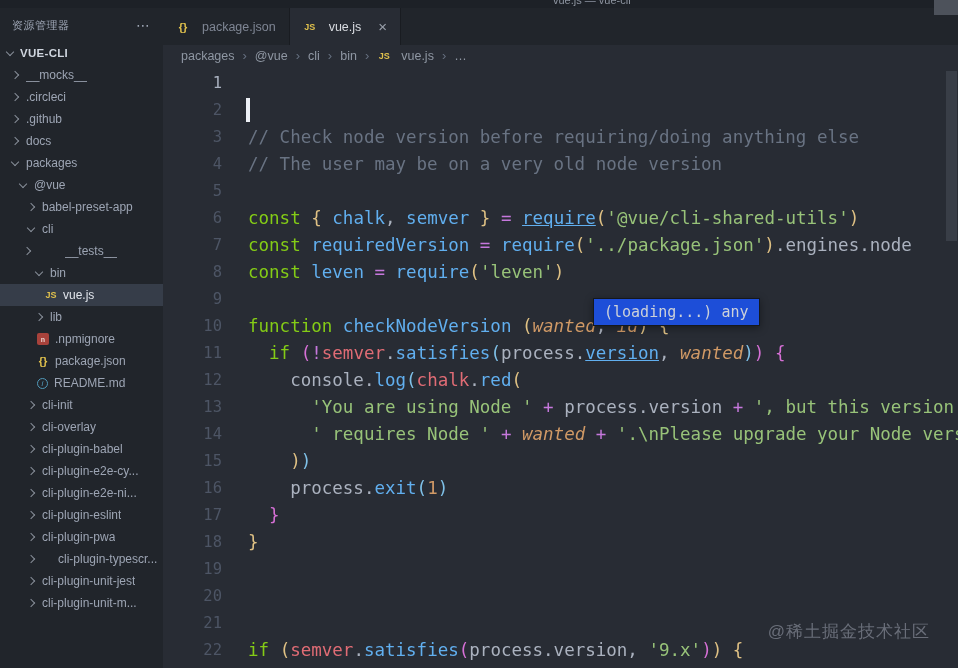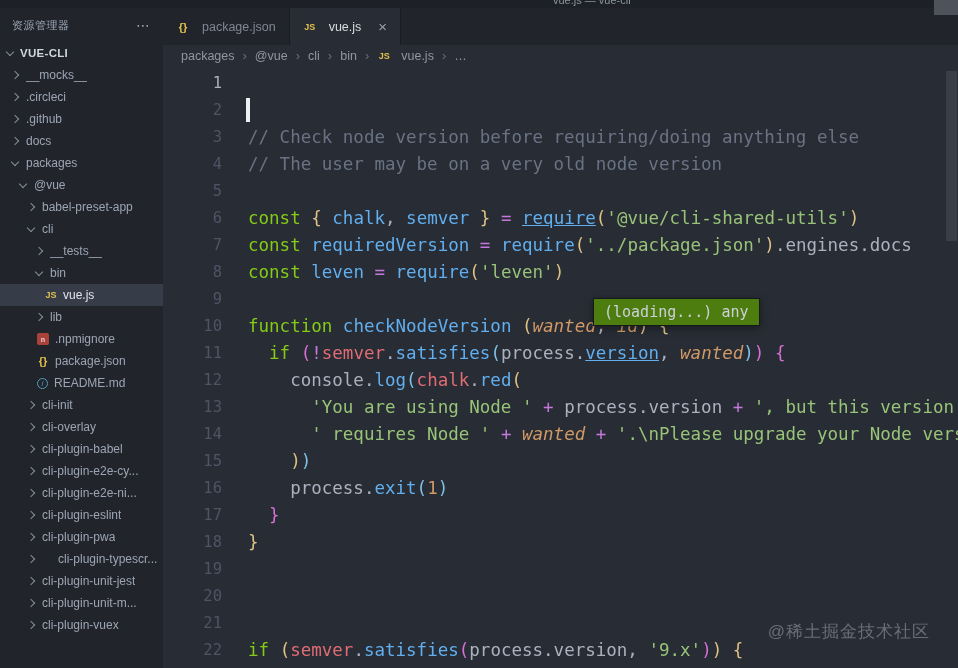--- a/index.html
+++ b/index.html
@@ -44,21 +44,21 @@
   .bc-sep{color:#667080;font-size:13px;margin-top:-1px}
 
   
   .codearea{flex:1;position:relative;overflow:hidden;background:#282c34;padding-top:3px}
   .crow{height:27px;display:flex}
   .ln{width:85px;flex:none;text-align:right;padding-right:26px;box-sizing:border-box;color:#4d5565;font-size:15.5px;font-family:"DejaVu Sans Mono",monospace;line-height:27px}
   .crow.cur .ln{color:#a9b1bf}
   .cd{flex:1;font-family:"DejaVu Sans Mono",monospace;font-size:17.5px;line-height:27px;white-space:pre;overflow:hidden;color:#abb2bf}
   .crow.cur .cd{background:rgba(255,255,255,.05);box-shadow:inset 0 1px 0 rgba(255,255,255,.13), inset 0 -1px 0 rgba(255,255,255,.13)}
   .cursor{position:absolute;left:83px;top:27px;width:4px;height:24px;background:#edf0f5;z-index:3}
-  .tooltip{position:absolute;left:430px;top:231px;background:#4d7c0f;border:1px solid #15181d;box-shadow:0 2px 8px rgba(0,0,0,.4);padding:4px 10px;font-family:"DejaVu Sans Mono",monospace;font-size:15px;color:#ccd1d9;z-index:5;white-space:pre}
+  .tooltip{position:absolute;left:430px;top:231px;background:#1d4ed8;border:1px solid #15181d;box-shadow:0 2px 8px rgba(0,0,0,.4);padding:4px 10px;font-family:"DejaVu Sans Mono",monospace;font-size:15px;color:#ccd1d9;z-index:5;white-space:pre}
   .scrollthumb{position:absolute;right:1px;top:4px;width:11px;height:170px;background:rgba(120,128,140,.22);z-index:2}
 
   
   .tk-cm{color:#697383}
   .tk-kw{color:#84cc16}
   .tk-op{color:#c678dd}
   .tk-fn{color:#61afef}
   .tk-fnu{color:#61afef;text-decoration:underline}
   .tk-u{color:#61afef;text-decoration:underline}
   .tk-var{color:#e06c75}
@@ -115,21 +115,21 @@
         <span class="tlabel">@vue</span>
       </div>
       <div class="titem" style="padding-left: 28px;">
         <span class="chev right"></span>
         <span class="tlabel">babel-preset-app</span>
       </div>
       <div class="titem" style="padding-left: 28px;">
         <span class="chev down"></span>
         <span class="tlabel">cli</span>
       </div>
-      <div class="titem" style="padding-left: 36px;">
+      <div class="titem" style="padding-left: 24px; gap: 27px;">
         <span class="chev right"></span>
         <span class="tlabel">__tests__</span>
       </div>
       <div class="titem" style="padding-left: 36px;">
         <span class="chev down"></span>
         <span class="tlabel">bin</span>
       </div>
       <div class="titem sel" style="padding-left: 44px;">
         <span class="ficon js">JS</span>
         <span class="tlabel">vue.js</span>
@@ -182,24 +182,20 @@
         <span class="chev right"></span>
         <span class="tlabel">cli-plugin-typescr...</span>
       </div>
       <div class="titem" style="padding-left: 28px;">
         <span class="chev right"></span>
         <span class="tlabel">cli-plugin-unit-jest</span>
       </div>
       <div class="titem" style="padding-left: 28px;">
         <span class="chev right"></span>
         <span class="tlabel">cli-plugin-unit-m...</span>
-      </div>
-      <div class="titem" style="padding-left: 28px;">
-        <span class="chev right"></span>
-        <span class="tlabel">cli-plugin-vuex</span>
       </div>
     </div>
 </div>
 
 <div class="main">
   <div class="tabbar" id="tabbar">
       <div class="tab">
         <span class="ficon json">{}</span>
         <span>package.json</span>
       </div>
@@ -255,21 +251,21 @@
         <div class="crow">
           <span class="ln">5</span>
           <span class="cd"></span>
         </div>
         <div class="crow">
           <span class="ln">6</span>
           <span class="cd"><span class="tk-kw">const</span><span class="tk-p"> </span><span class="tk-b1">{</span><span class="tk-p"> </span><span class="tk-fn">chalk</span><span class="tk-p">, </span><span class="tk-fn">semver</span><span class="tk-p"> </span><span class="tk-b1">}</span><span class="tk-p"> </span><span class="tk-op">=</span><span class="tk-p"> </span><span class="tk-fnu">require</span><span class="tk-b1">(</span><span class="tk-str">'@vue/cli-shared-utils'</span><span class="tk-b1">)</span></span>
         </div>
         <div class="crow">
           <span class="ln">7</span>
-          <span class="cd"><span class="tk-kw">const</span><span class="tk-p"> </span><span class="tk-fn">requiredVersion</span><span class="tk-p"> </span><span class="tk-op">=</span><span class="tk-p"> </span><span class="tk-fn">require</span><span class="tk-b1">(</span><span class="tk-str">'../package.json'</span><span class="tk-b1">)</span><span class="tk-p">.engines.docs</span></span>
+          <span class="cd"><span class="tk-kw">const</span><span class="tk-p"> </span><span class="tk-fn">requiredVersion</span><span class="tk-p"> </span><span class="tk-op">=</span><span class="tk-p"> </span><span class="tk-fn">require</span><span class="tk-b1">(</span><span class="tk-str">'../package.json'</span><span class="tk-b1">)</span><span class="tk-p">.engines.node</span></span>
         </div>
         <div class="crow">
           <span class="ln">8</span>
           <span class="cd"><span class="tk-kw">const</span><span class="tk-p"> </span><span class="tk-fn">leven</span><span class="tk-p"> </span><span class="tk-op">=</span><span class="tk-p"> </span><span class="tk-fn">require</span><span class="tk-b1">(</span><span class="tk-str">'leven'</span><span class="tk-b1">)</span></span>
         </div>
         <div class="crow">
           <span class="ln">9</span>
           <span class="cd"></span>
         </div>
         <div class="crow">

